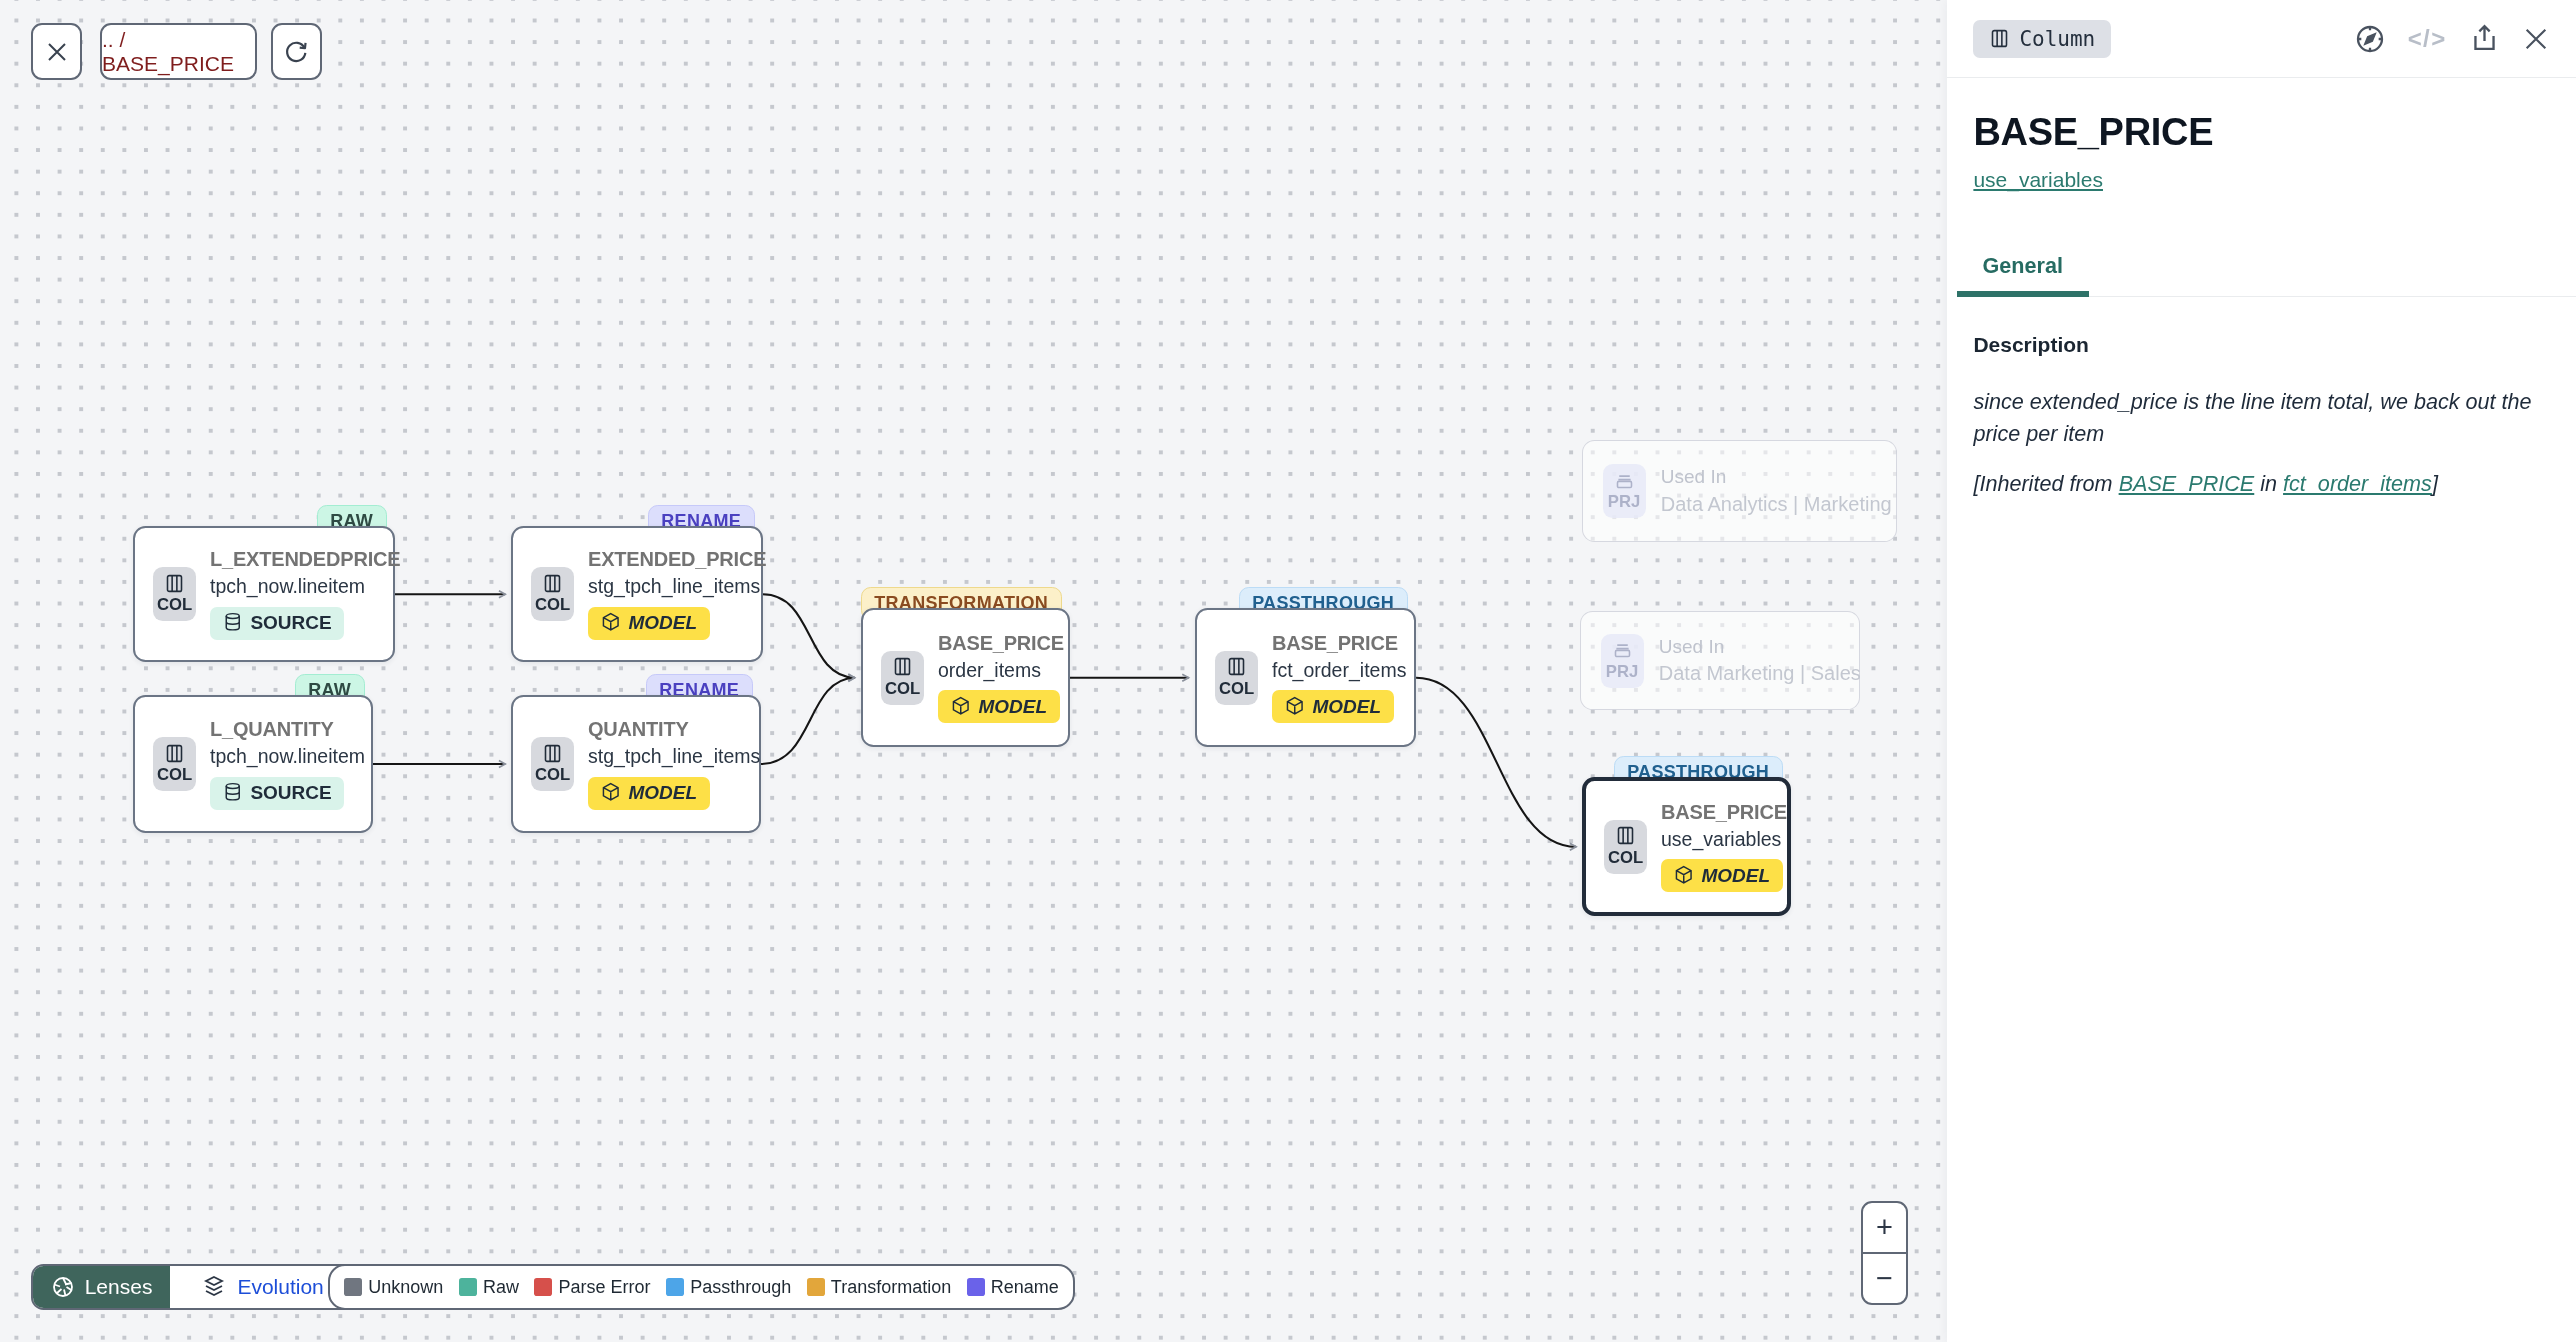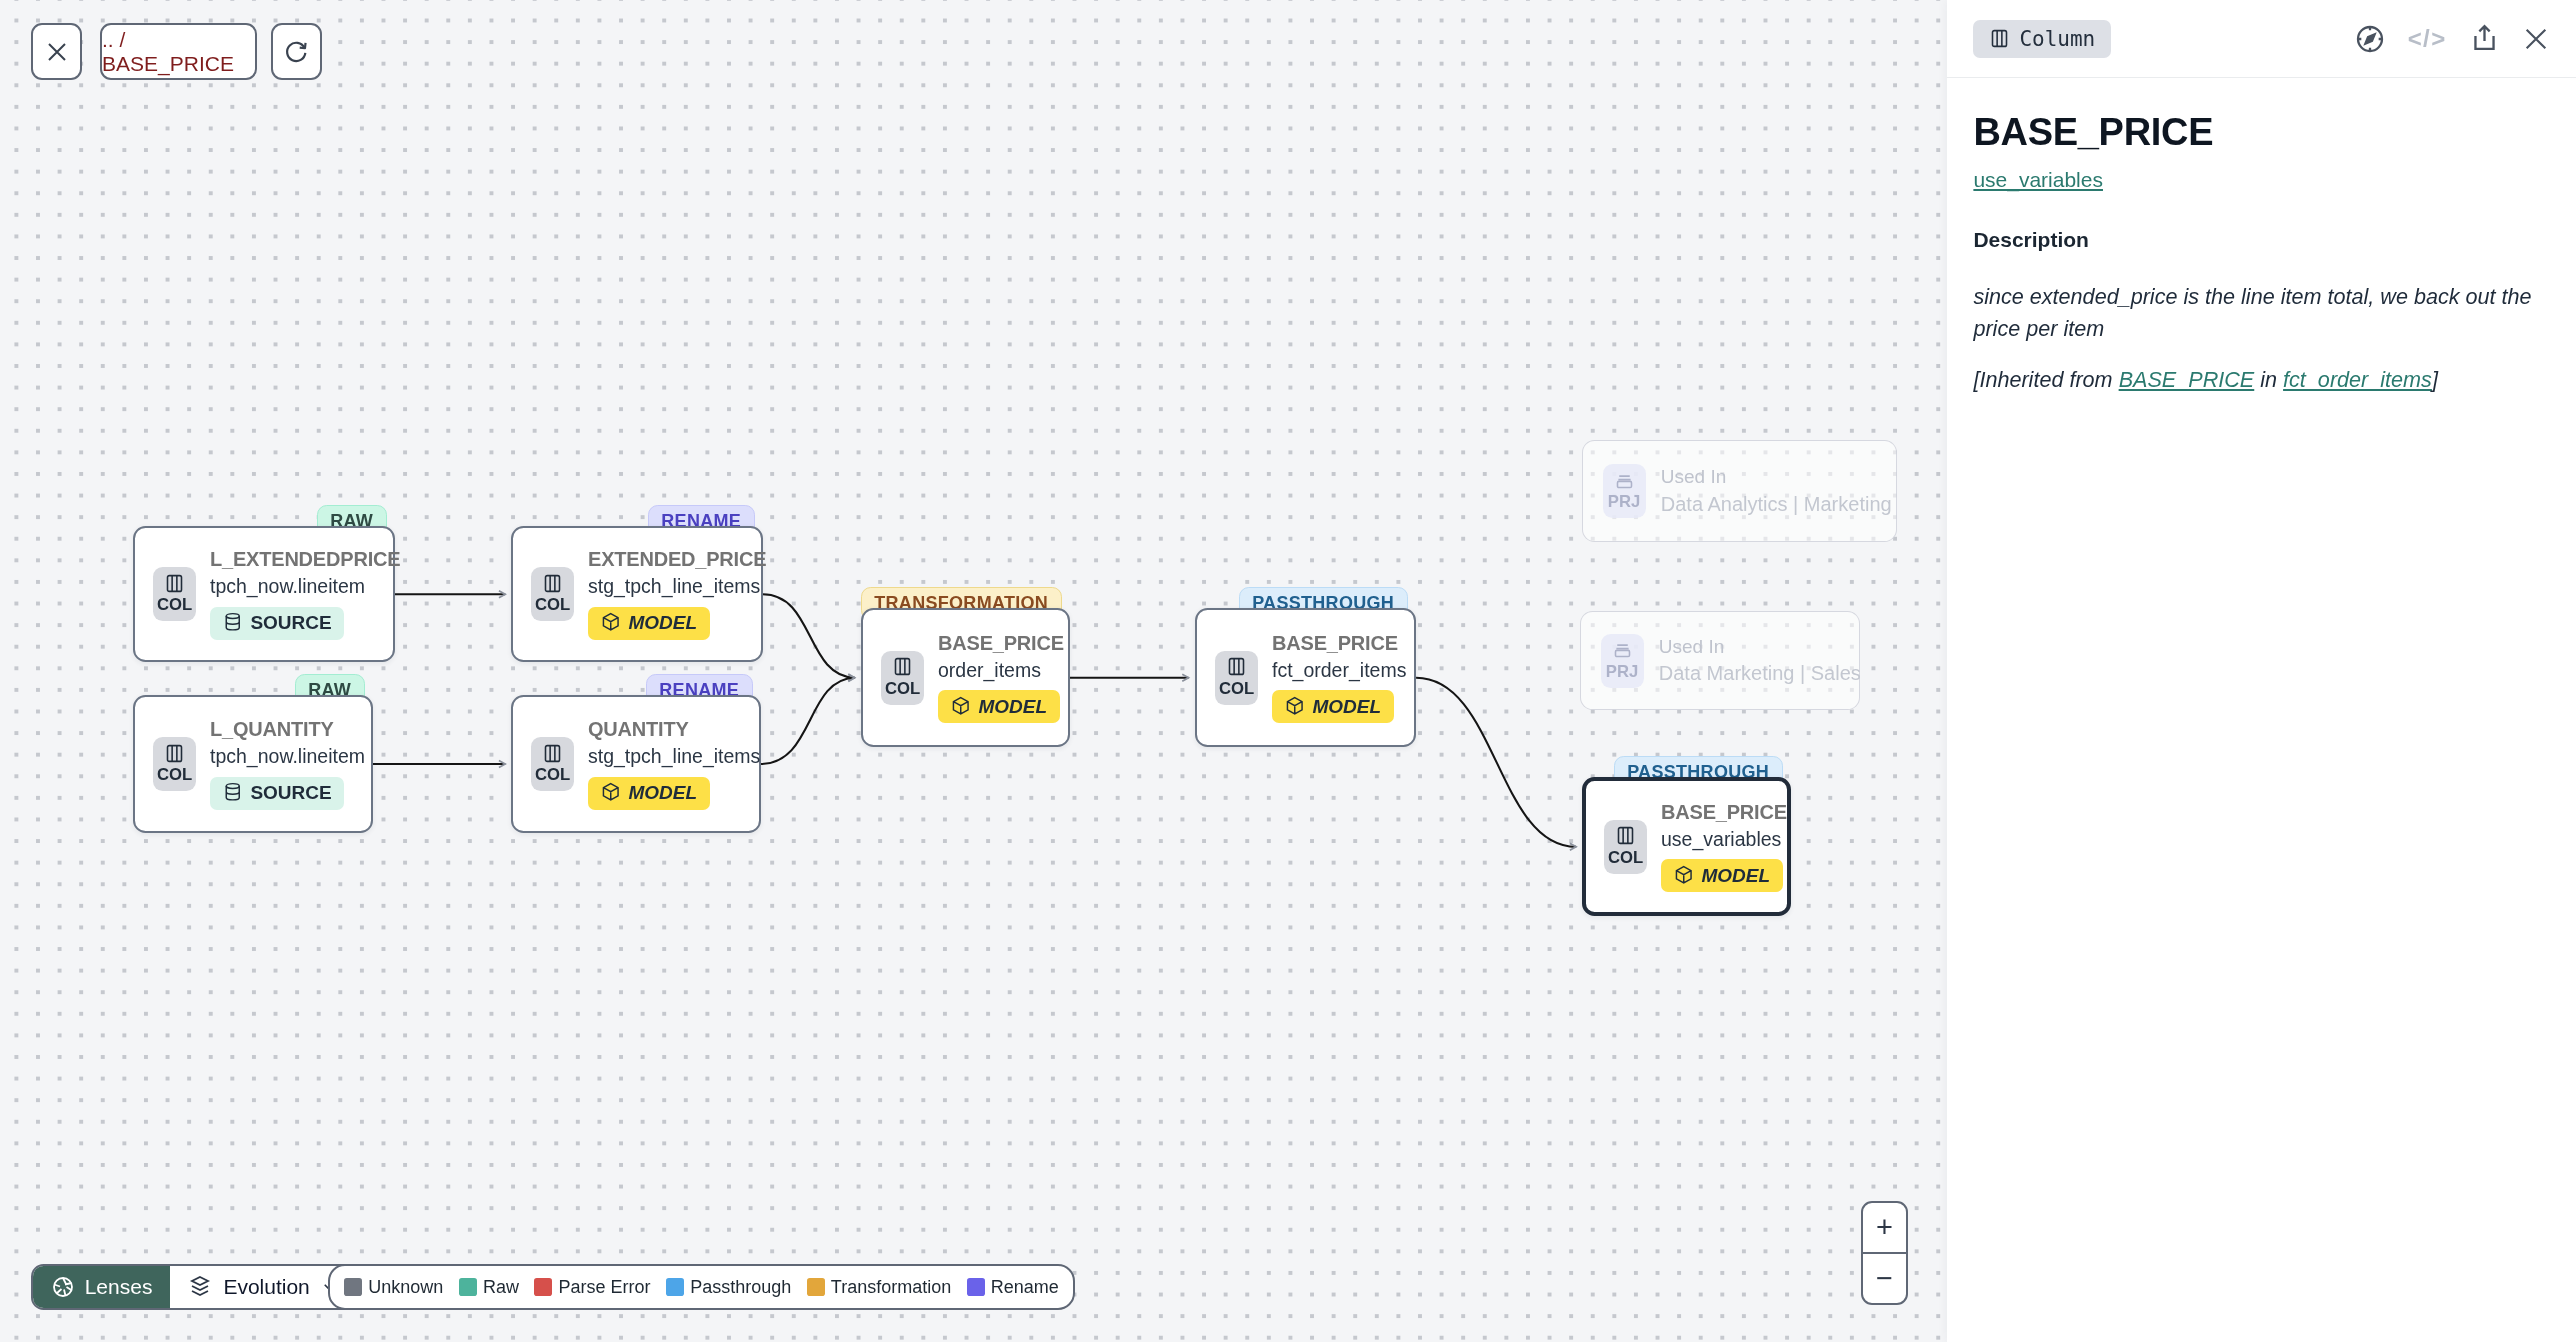--- a/index.html
+++ b/index.html
@@ -53,22 +53,22 @@
     align-items:center; gap:15.3px; padding:0 19.5px; color:#bdc1cb; }
   .ghost .kind-chip { background:rgba(230,232,248,.8); color:#adb2c9; }
   .ghost-label { font-size:19px; color:#bfc3cd; }
   .ghost-title { font-size:20px; margin-top:4.2px; color:#c3c7d0; white-space:nowrap; }
 
   
   .lens-group { position:absolute; left:31px; top:1264px; height:46px; display:flex;
     z-index:5; border:2.1px solid #5f6775; border-radius:12.5px; overflow:hidden; background:#fff; }
   .lenses-btn { background:#3f655c; color:#fff; display:flex; align-items:center;
     gap:9.7px; padding:0 18px; font-size:21px; }
-  .lens-select { display:flex; align-items:center; gap:11px; padding:0 18px;
-    font-size:21px; color:#0f172a; background:#fff; }
+  .lens-select { display:flex; align-items:center; gap:11px; padding:0 32px;
+    font-size:21px; color:#1d4ed8; background:#fff; }
 
   .legend { position:absolute; left:328px; top:1264px; height:46px; display:inline-flex;
     align-items:center; gap:15.3px; padding:0 14px; background:#fff;
     border:2.1px solid #5f6775; border-radius:17px; z-index:5; }
   .legend-item { display:flex; align-items:center; gap:6.3px; font-size:18px; color:#1f2933; }
   .swatch { width:18px; height:18px; border-radius:2.8px; flex:none; }
 
   .zoomers { position:absolute; left:1861px; top:1201px; width:47px; height:104px;
     background:#fff; border:2.1px solid #5f6775; border-radius:11px; z-index:5;
     display:flex; flex-direction:column; }
@@ -434,19 +434,22 @@
             <path d="M4 4 L20 20 M20 4 L4 20"></path>
           </svg>
       </span>
     </span>
   </div>
 
   <div class="panel-content">
     <div class="panel-title">BASE_PRICE</div>
     <span class="panel-link">use_variables</span>
 
+    <div class="tabs">
+      <span class="tab active">General</span>
+    </div>
 
     <div class="desc-heading">Description</div>
     <div class="desc-body">since extended_price is the line item total, we back out the price per item</div>
     <div class="inherited"><span>[Inherited from </span><span class="t-link">BASE_PRICE</span><span> in </span><span class="t-link">fct_order_items</span><span>]</span></div>
   </div>
 </div>
 
 
 </body></html>

